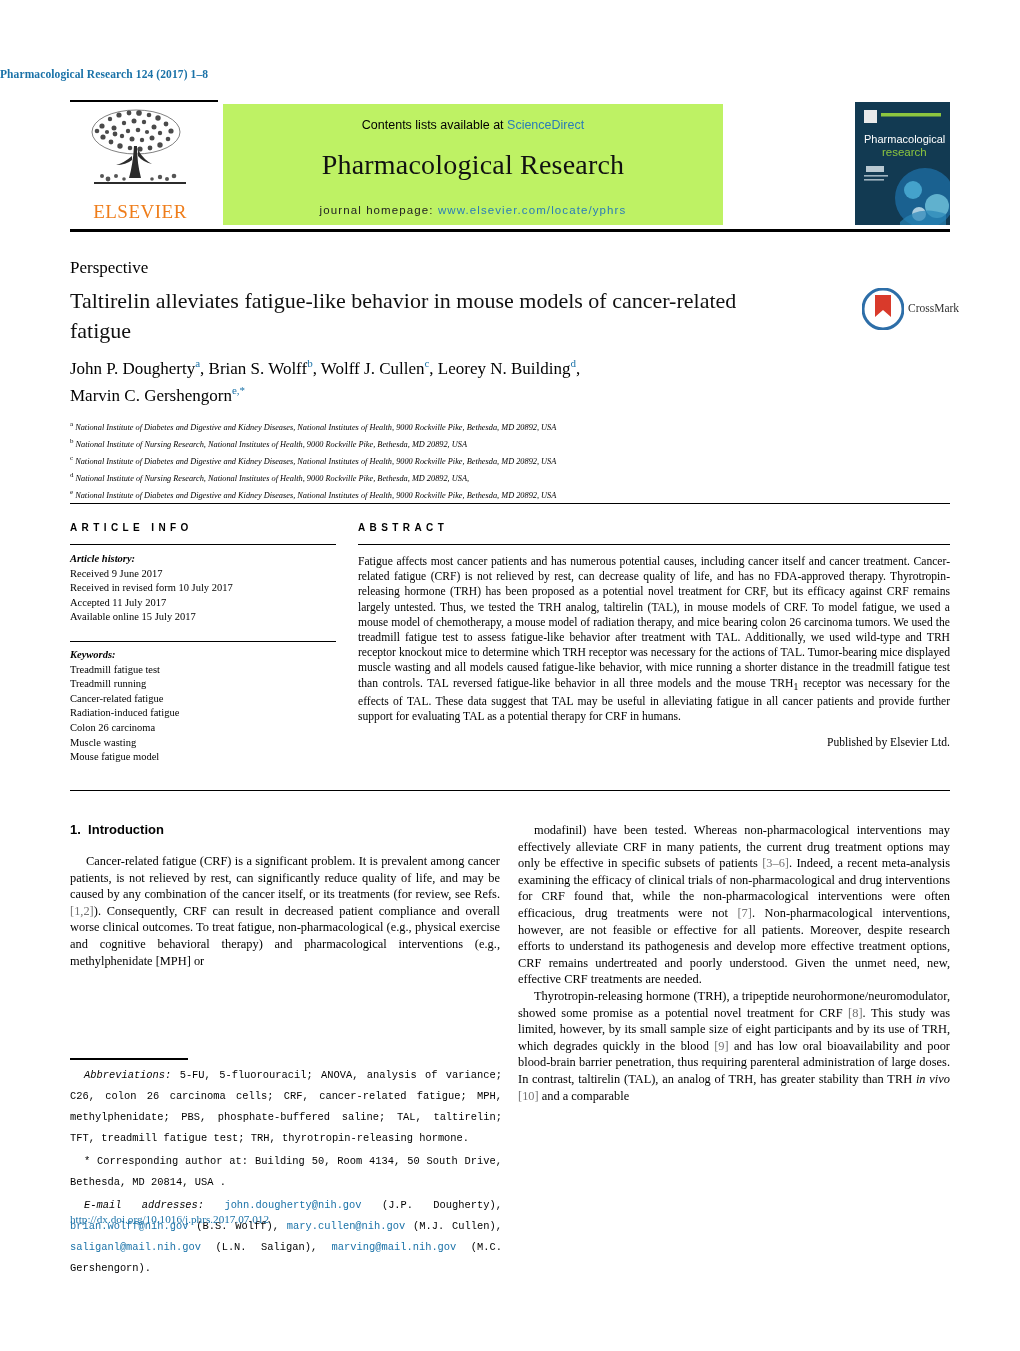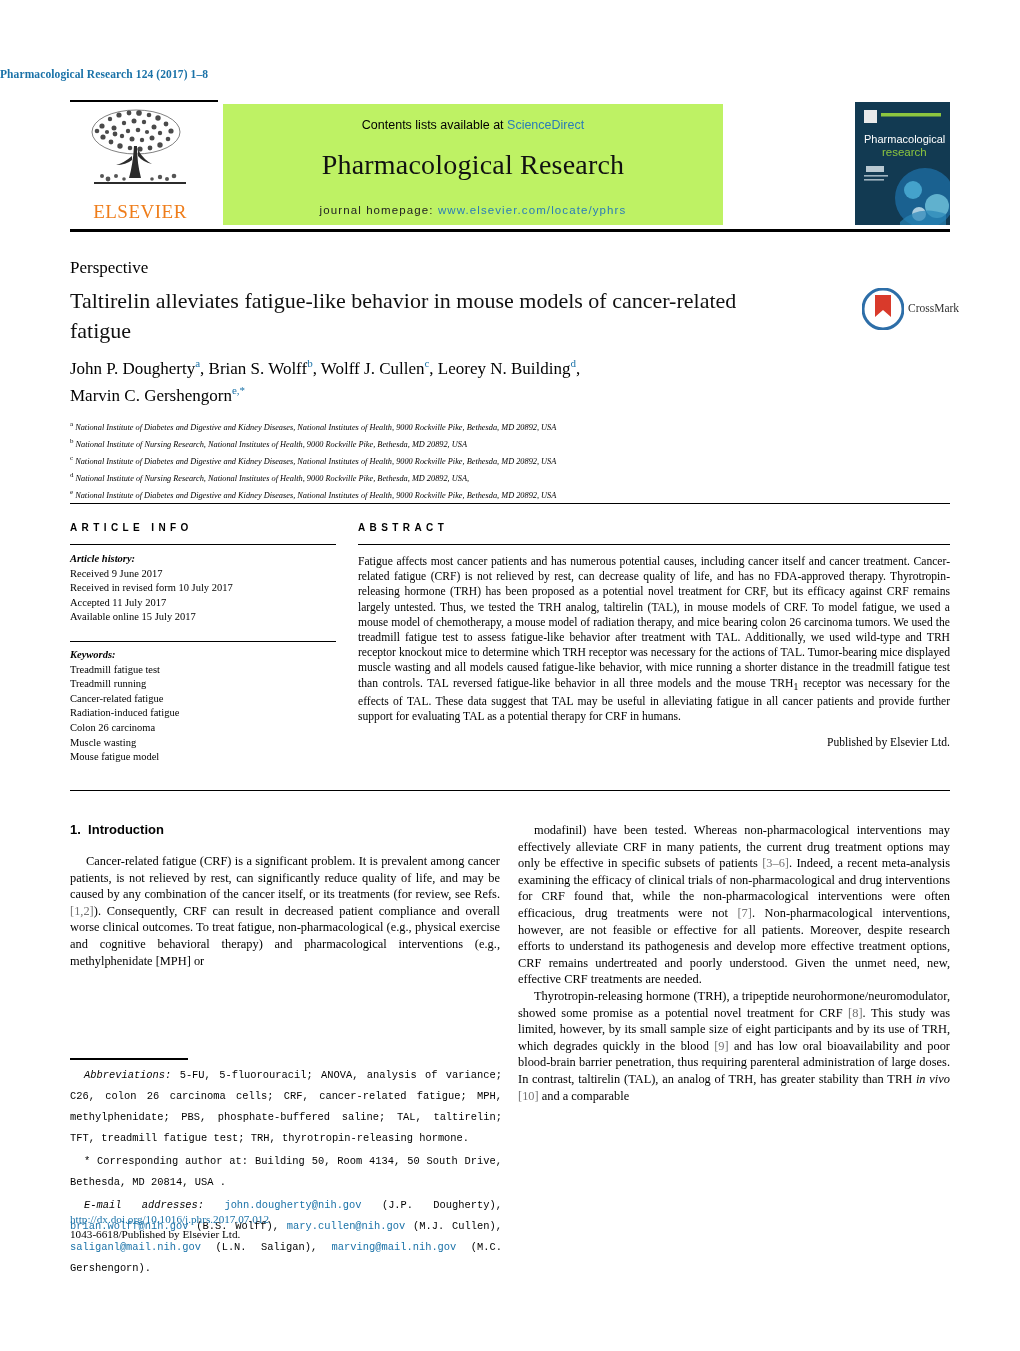--- a/index.html
+++ b/index.html
@@ -444,16 +444,15 @@
       <span class="mail">john.dougherty@nih.gov</span> <span>(J.P. Dougherty)</span>,
       <span class="mail">brian.wolff@nih.gov</span> <span>(B.S. Wolff)</span>,
       <span class="mail">mary.cullen@nih.gov</span> <span>(M.J. Cullen)</span>,
       <span class="mail">saliganl@mail.nih.gov</span> <span>(L.N. Saligan)</span>,
       <span class="mail">marving@mail.nih.gov</span> <span>(M.C. Gershengorn)</span>.
     </p>
   </div>
 
   <div class="doi-block">
     <div class="doi-link">http://dx.doi.org/10.1016/j.phrs.2017.07.012</div>
-    <div>1043-6618/Published by Elsevier Ltd.</div>
   </div>
 
 </div>
 
 </body></html>

